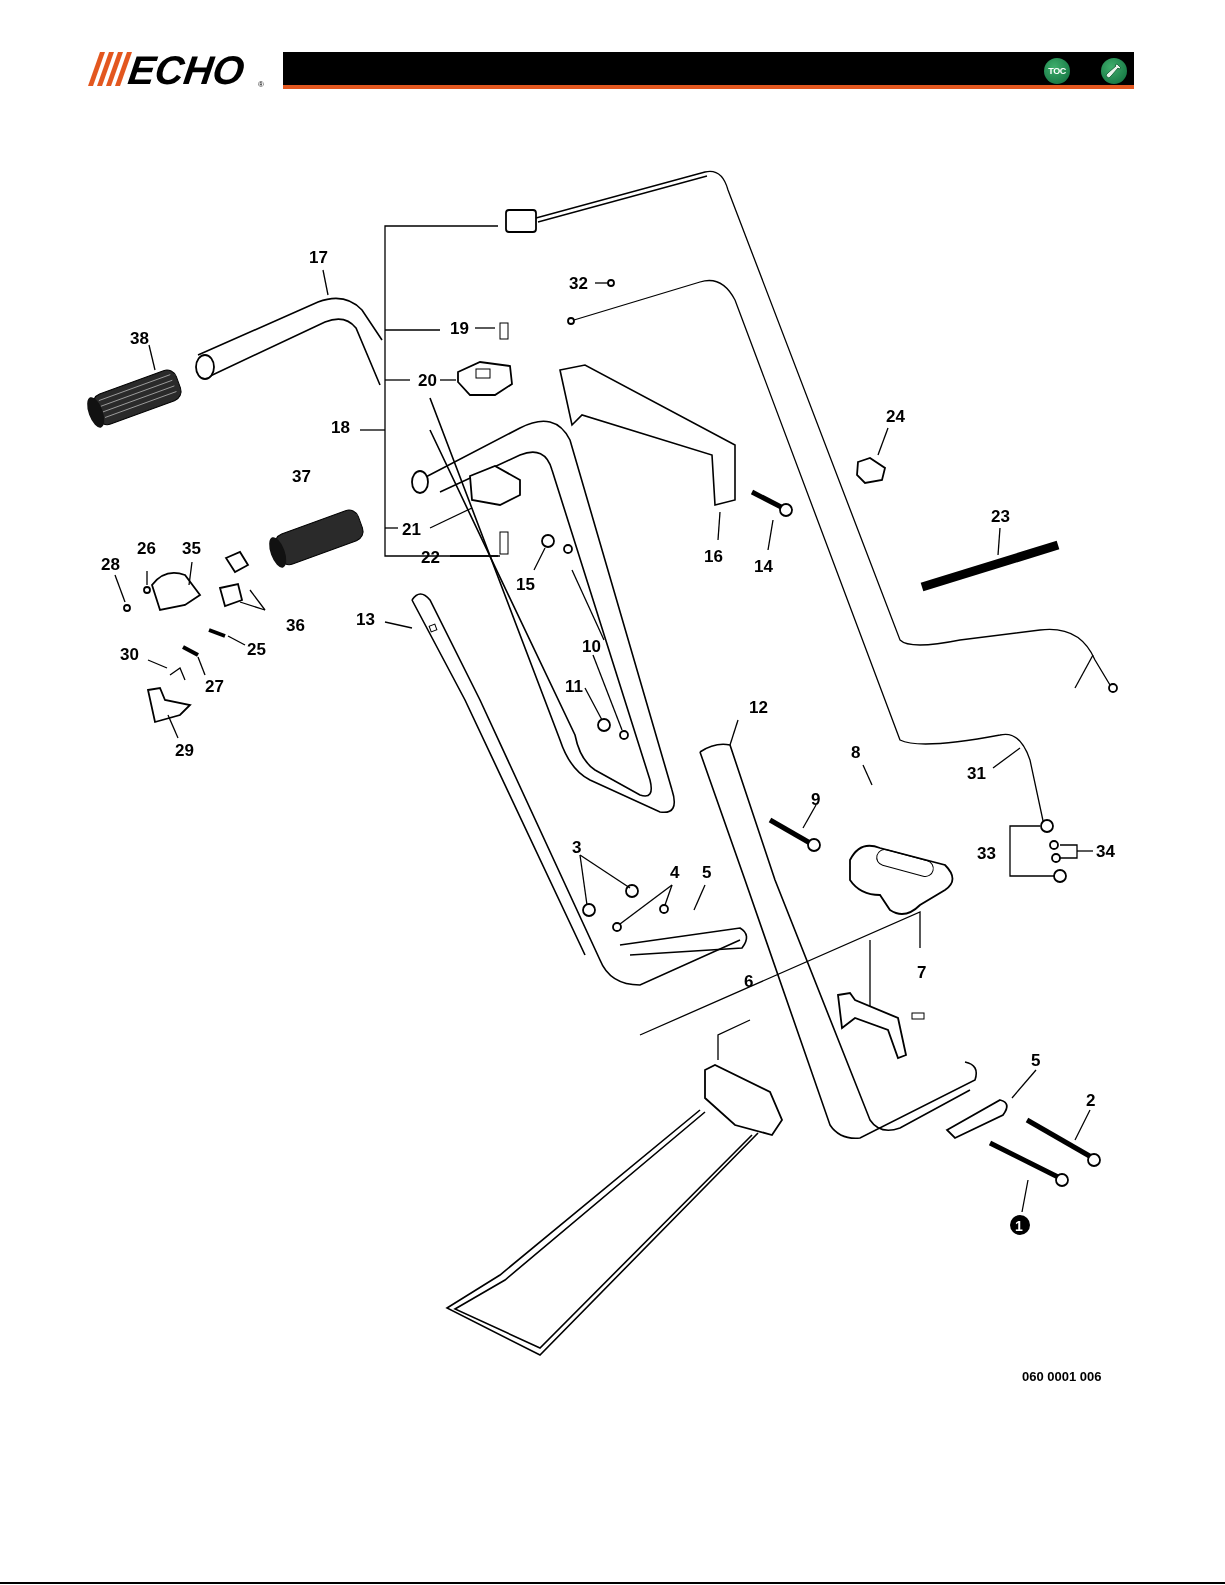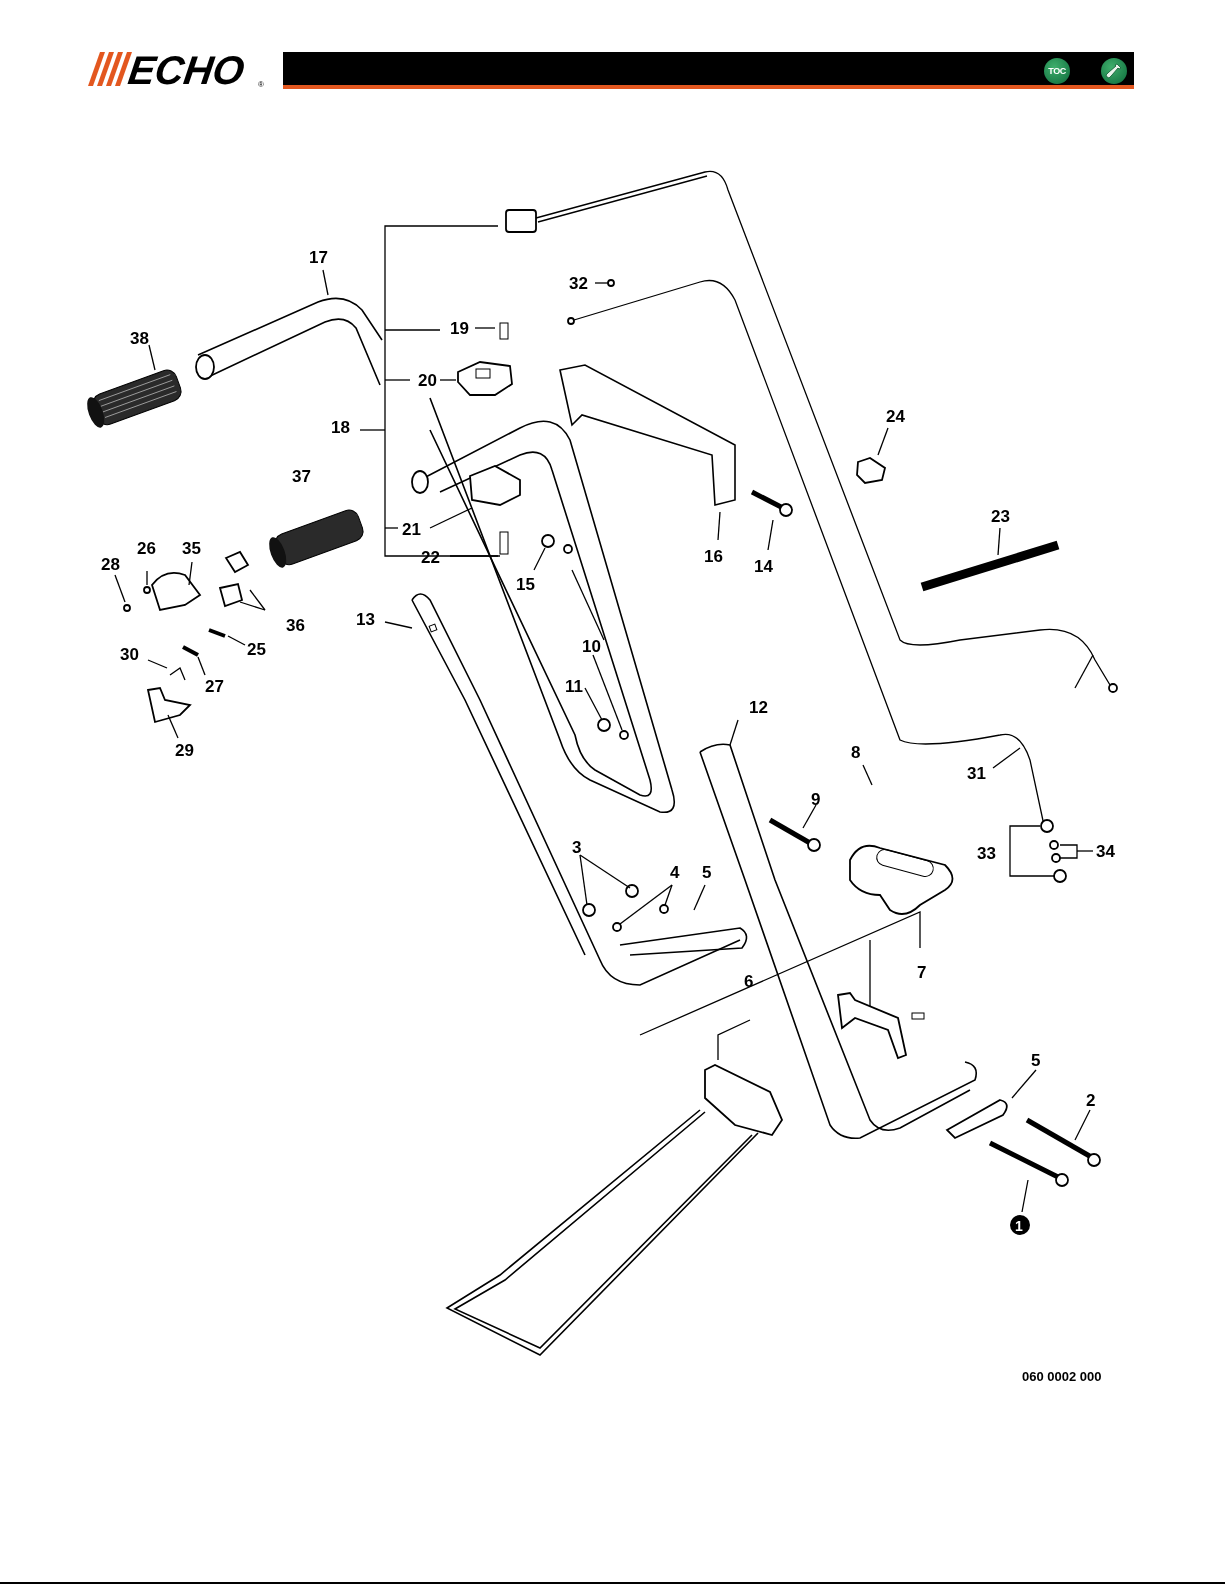--- a/index.html
+++ b/index.html
@@ -241,14 +241,14 @@
     <text x="569" y="289">32</text>
     <text x="977" y="859">33</text>
     <text x="1096" y="857">34</text>
     <text x="182" y="554">35</text>
     <text x="286" y="631">36</text>
     <text x="292" y="482">37</text>
     <text x="130" y="344">38</text>
   </g>
 </svg>
 
-<div class="part-code">060 0002 000</div>
+<div class="part-code">060 0001 006</div>
 <div class="footer-rule"></div>
 
 </body></html>

